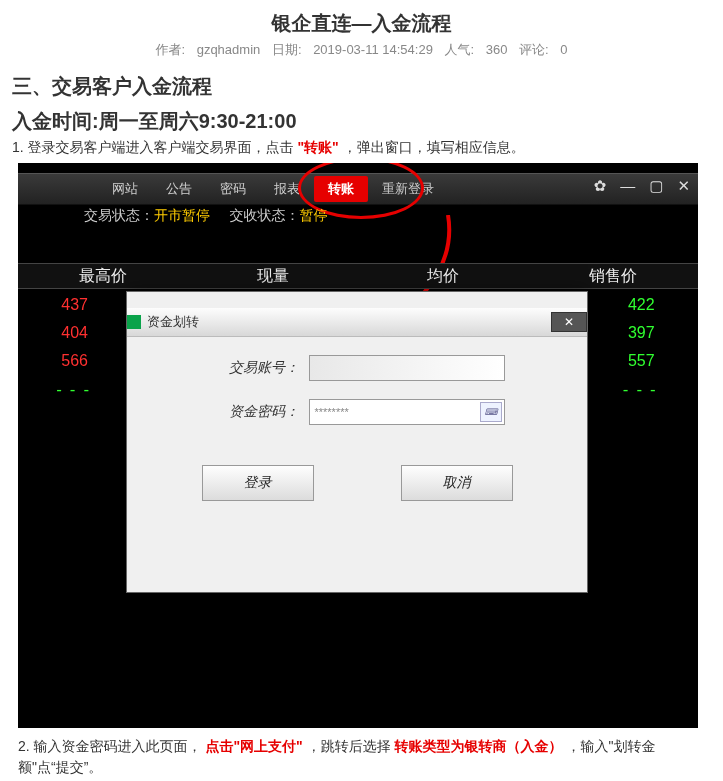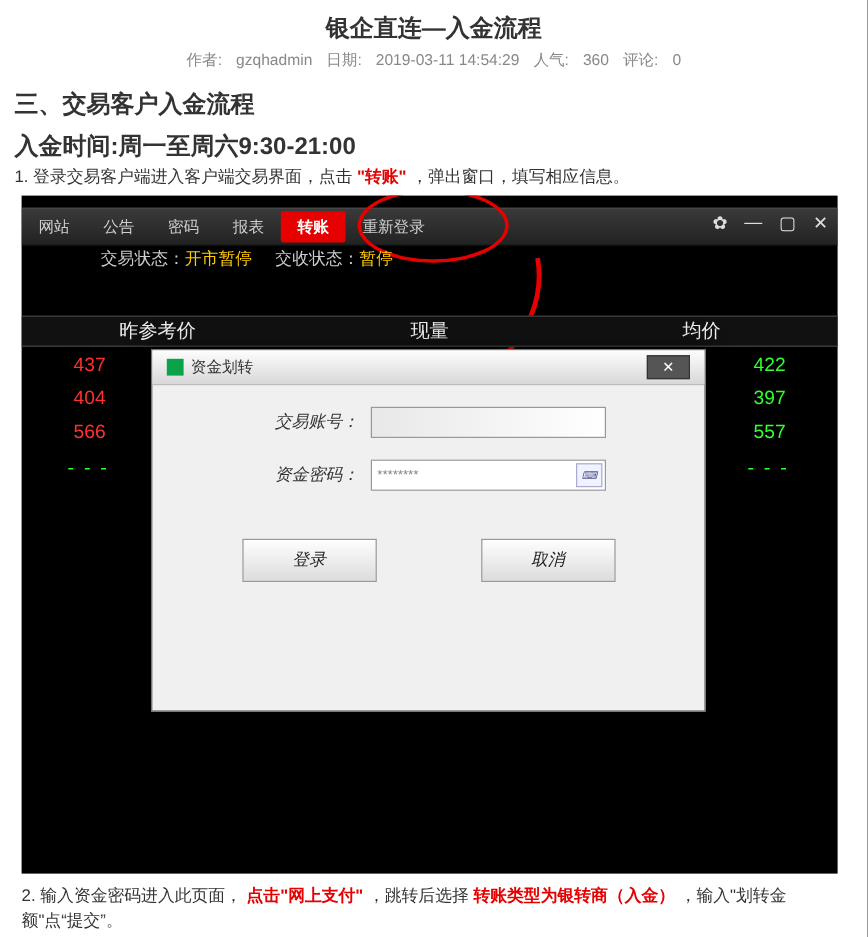--- a/index.html
+++ b/index.html
@@ -49,20 +49,21 @@
     font-size: 13px;
   }
 
   
   .menubar {
     position: absolute;
     top: 10px; left: 0; right: 0;
     height: 30px;
     display: flex;
     align-items: center;
+    padding-left: 80px;
     background: linear-gradient(#3a3a3a,#222);
     border-top: 1px solid #555;
     border-bottom: 1px solid #111;
   }
   .menubar .mitem {
     color: #cfcfcf;
     padding: 4px 14px;
     font-size: 13px;
     white-space: nowrap;
   }
@@ -140,23 +141,24 @@
     width: 460px; height: 300px;
     background: #f0f0f0;
     border: 1px solid #666;
     box-shadow: 0 0 18px rgba(0,0,0,0.5);
   }
   .dialog .titlebar {
     height: 28px;
     background: linear-gradient(#fdfdfd,#d8d8d8);
     border-bottom: 1px solid #bbb;
     display: flex; align-items: center;
-    padding: 0 12px;
+    padding: 0 0;
     color: #333;
     font-size: 13px;
+    margin-top: 16px;
   }
   .dialog .titlebar .dicon {
     width: 14px; height: 14px;
     background: #0aa34a;
     margin-right: 6px;
   }
   .dialog .titlebar .spacer { flex: 1; }
   .dialog .close-btn {
     background: #555;
     color: #fff;
@@ -270,23 +272,24 @@
       </svg>
     </div>
 
     <div class="status-line">
       <span>交易状态：</span><span class="y">开市暂停</span>
       &nbsp;&nbsp;&nbsp;
       <span>交收状态：</span><span class="y">暂停</span>
     </div>
 
     <div class="price-head">
-      <div>昨参考价</div>
+      <div>最高价</div>
       <div>现量</div>
       <div>均价</div>
+      <div>销售价</div>
     </div>
 
     <div class="price-rows">
       <div class="prow">
         <div class="rnum">437</div>
           <div></div>
           <div></div>
           <div></div>
           <div></div>
         <div class="gnum">422</div>

